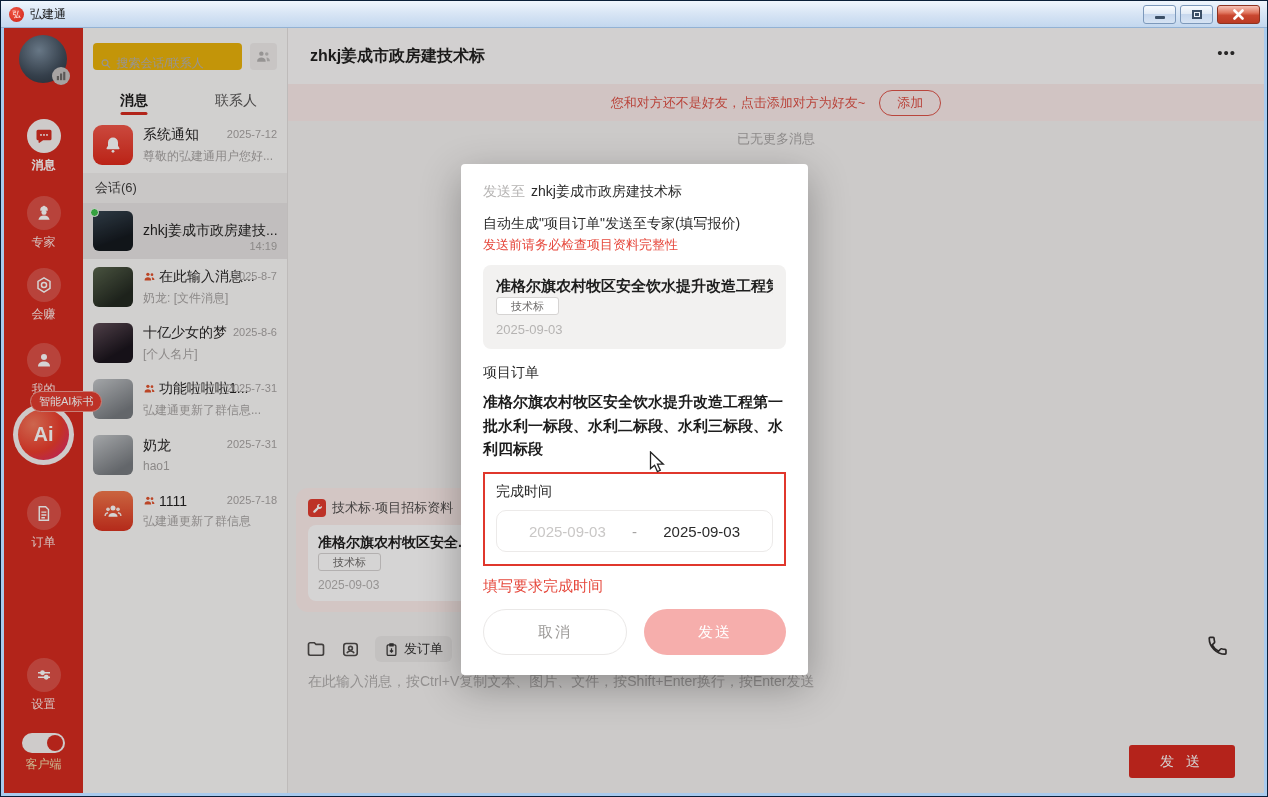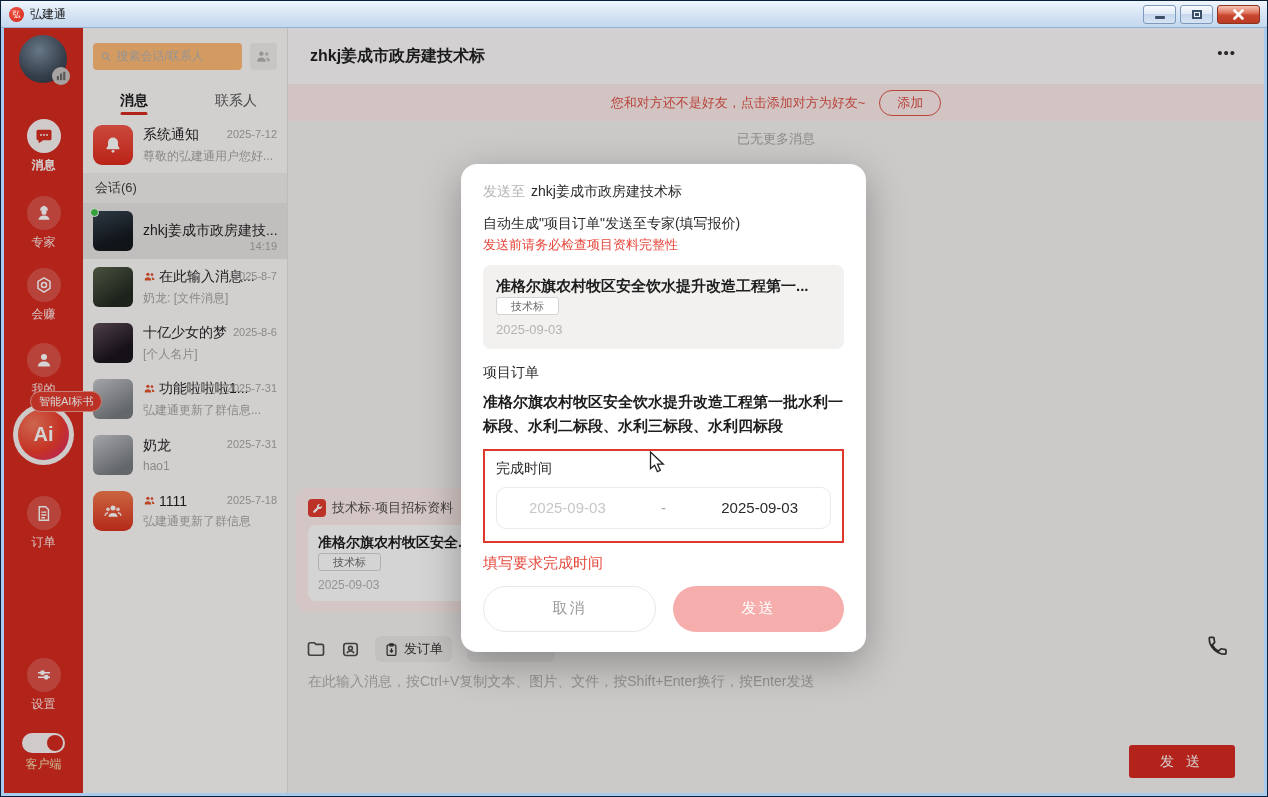--- a/index.html
+++ b/index.html
@@ -44,21 +44,21 @@
                display:flex; align-items:center; justify-content:center; }
   .ai-tag { position:absolute; top:363px; left:26px; background:#e23a2c; border:1px solid #f09a90; color:#fff;
             font-size:11px; line-height:1; padding:4px 8px; border-radius:11px; white-space:nowrap; z-index:6; }
   .toggle { position:absolute; top:705px; left:18px; width:43px; height:20px; border-radius:10px; background:#f7f4f3; }
   .toggle .knob { position:absolute; top:2px; right:2px; width:16px; height:16px; border-radius:50%; background:#d5291d; }
   .client-label { position:absolute; top:728px; width:100%; text-align:center; font-size:12px; color:#f3dfae; }
 
   
   .chatlist { width:205px; flex:none; background:#fbfaf9; display:flex; flex-direction:column; border-right:1px solid #e3e1e0; }
   .search-row { height:56px; flex:none; display:flex; align-items:center; padding:0 10px; gap:8px; }
-  .search-box { flex:1; height:27px; background:#fdba74; border-radius:4px; display:flex; align-items:center;
+  .search-box { flex:1; height:27px; background:#eab308; border-radius:4px; display:flex; align-items:flex-end;
                 padding:0 7px; gap:5px; color:#b3b1b0; }
   .search-box input { border:0; outline:0; background:transparent; width:100%; font-size:12px; color:#333;
                       font-family:inherit; }
   .search-box input::placeholder { color:#b3b1b0; }
   .group-btn { width:27px; height:27px; flex:none; background:#efedec; border-radius:4px; color:#b3b1b0;
                display:flex; align-items:center; justify-content:center; }
   .tabs { height:33px; flex:none; display:flex; }
   .tab { flex:1; display:flex; align-items:center; justify-content:center; font-size:14px; color:#555; position:relative; }
   .tab.active { color:#1a1a1a; font-weight:bold; }
   .tab.active::after { content:""; position:absolute; left:50%; transform:translateX(-50%); bottom:2px;
@@ -116,21 +116,21 @@
   .tool-pill.empty { width:88px; height:26px; }
   .phone-btn { position:absolute; right:36px; top:607px; color:#2f2d2c; }
   .input-line { position:absolute; left:20px; right:46px; top:645px; font-size:14px; color:#afadac;
                 white-space:nowrap; overflow:hidden; }
   .send-btn { position:absolute; right:29px; bottom:15px; width:106px; height:33px; background:#d7281e;
               border-radius:3px; color:#fff; font-size:14px; display:flex; align-items:center; justify-content:center;
               letter-spacing:4px; }
 
   
   .dim { position:absolute; inset:0; background:rgba(22,17,15,.18); z-index:50; }
-  .modal { position:absolute; left:457px; top:136px; width:405px; background:#fff; border-radius:16px;
+  .modal { position:absolute; left:457px; top:136px; width:347px; background:#fff; border-radius:4px;
            padding:19px 22px 20px; z-index:60; box-shadow:0 12px 40px rgba(0,0,0,.30); }
   .m-to { font-size:14px; }
   .m-to .lab { color:#b5b3b2; margin-right:6px; }
   .m-to .val { color:#2b2b2b; }
   .m-desc { margin-top:14px; font-size:14px; color:#2b2b2b; }
   .m-warn { margin-top:3px; font-size:13px; color:#e6483c; }
   .m-card { margin-top:11px; background:#f2f1f0; border-radius:8px; padding:12px 13px; }
   .m-card-title { font-size:15px; font-weight:bold; color:#1d1d1d; white-space:nowrap; overflow:hidden; }
   .m-card .mini-tag { background:#fff; }
   .m-card-date { margin-top:7px; font-size:13px; color:#b5b3b2; }

